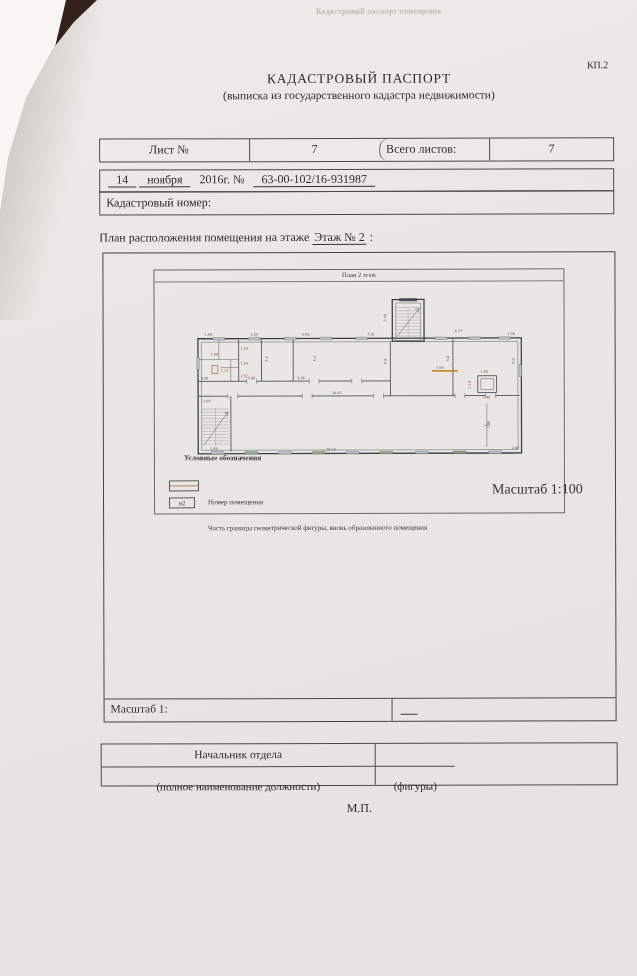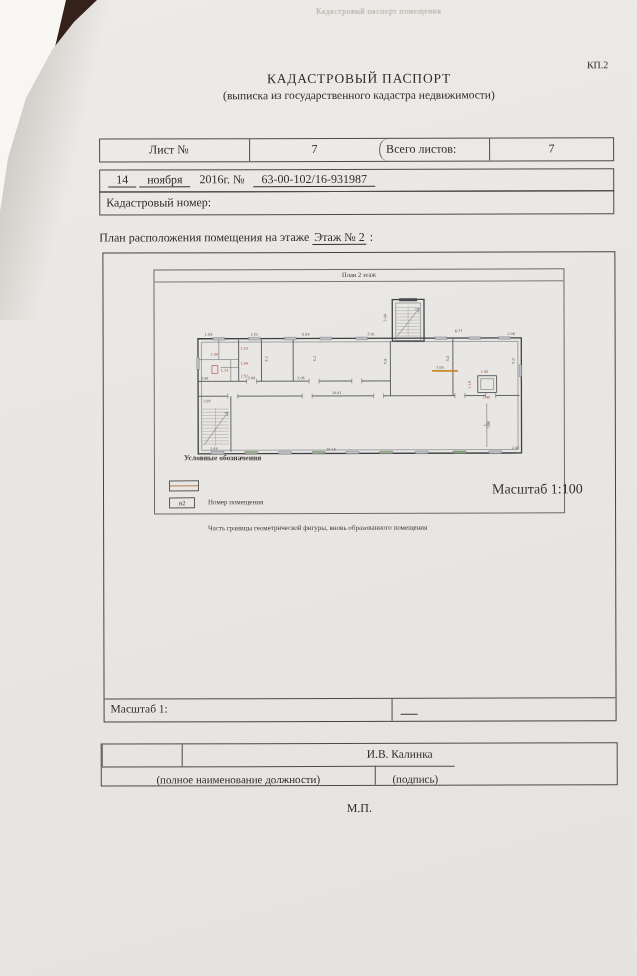--- a/index.html
+++ b/index.html
@@ -69,21 +69,21 @@
 
   .scale-row{position:absolute;left:0;bottom:0;width:100%;height:23px;border-top:1.4px solid #4c4b49;
     box-sizing:border-box;font-size:11.5px;}
   .scale-row .lbl{position:absolute;left:6px;top:3px;}
   .scale-row .vdiv{position:absolute;left:287px;top:0;bottom:0;border-left:1.3px solid #4c4b49;}
   .scale-row .short-line{position:absolute;left:296px;top:15px;width:17px;height:1px;background:#3a3936;}
 
   .sig-table{position:absolute;left:100px;top:743px;width:517px;border:1.3px solid #4c4b49;box-sizing:border-box;}
   .sig-row{display:flex;}
   .sig-row.r1 .sc{height:22px;font-size:11.5px;padding-top:4px;}
-  .sig-row.r2 .sc{height:19px;font-size:11px;padding-top:6px;border-top:1.3px solid #4c4b49;}
+  .sig-row.r2 .sc{height:19px;font-size:11px;padding-top:13px;border-top:1.3px solid #4c4b49;}
   .sc{box-sizing:border-box;text-align:center;}
   .sc.c1{width:273px;}
   .sc.c2{width:80px;border-left:1.3px solid #4c4b49;}
   .sc.c3{flex:1;border-left:1.3px solid #4c4b49;}
   .stamp{position:absolute;left:100px;top:801px;width:517px;text-align:center;font-size:12px;}
 
   
   .w2{fill:none;stroke:#3e3e44;stroke-width:1.3;}
   .w1{fill:none;stroke:#4a4a52;stroke-width:.85;}
   .w05{fill:none;stroke:#5c5c64;stroke-width:.5;}
@@ -270,25 +270,25 @@
 
       <div class="scale-row">
         <span class="lbl">Масштаб 1:</span>
         <span class="vdiv"></span>
         <span class="short-line"></span>
       </div>
     </div>
 
     <div class="sig-table">
       <div class="sig-row r1">
+        <div class="sc c1">Начальник отдела</div>
         <div class="sc c2"></div>
-        <div class="sc c3">И.В. Калинка</div>
       </div>
       <div class="sig-row r2">
         <div class="sc c1">(полное наименование должности)</div>
-        <div class="sc c2">(подпись)</div>
+        <div class="sc c2">(фигуры)</div>
       </div>
     </div>
 
     <div class="stamp">М.П.</div>
 
   </div>
 </div>
 
 </body></html>

